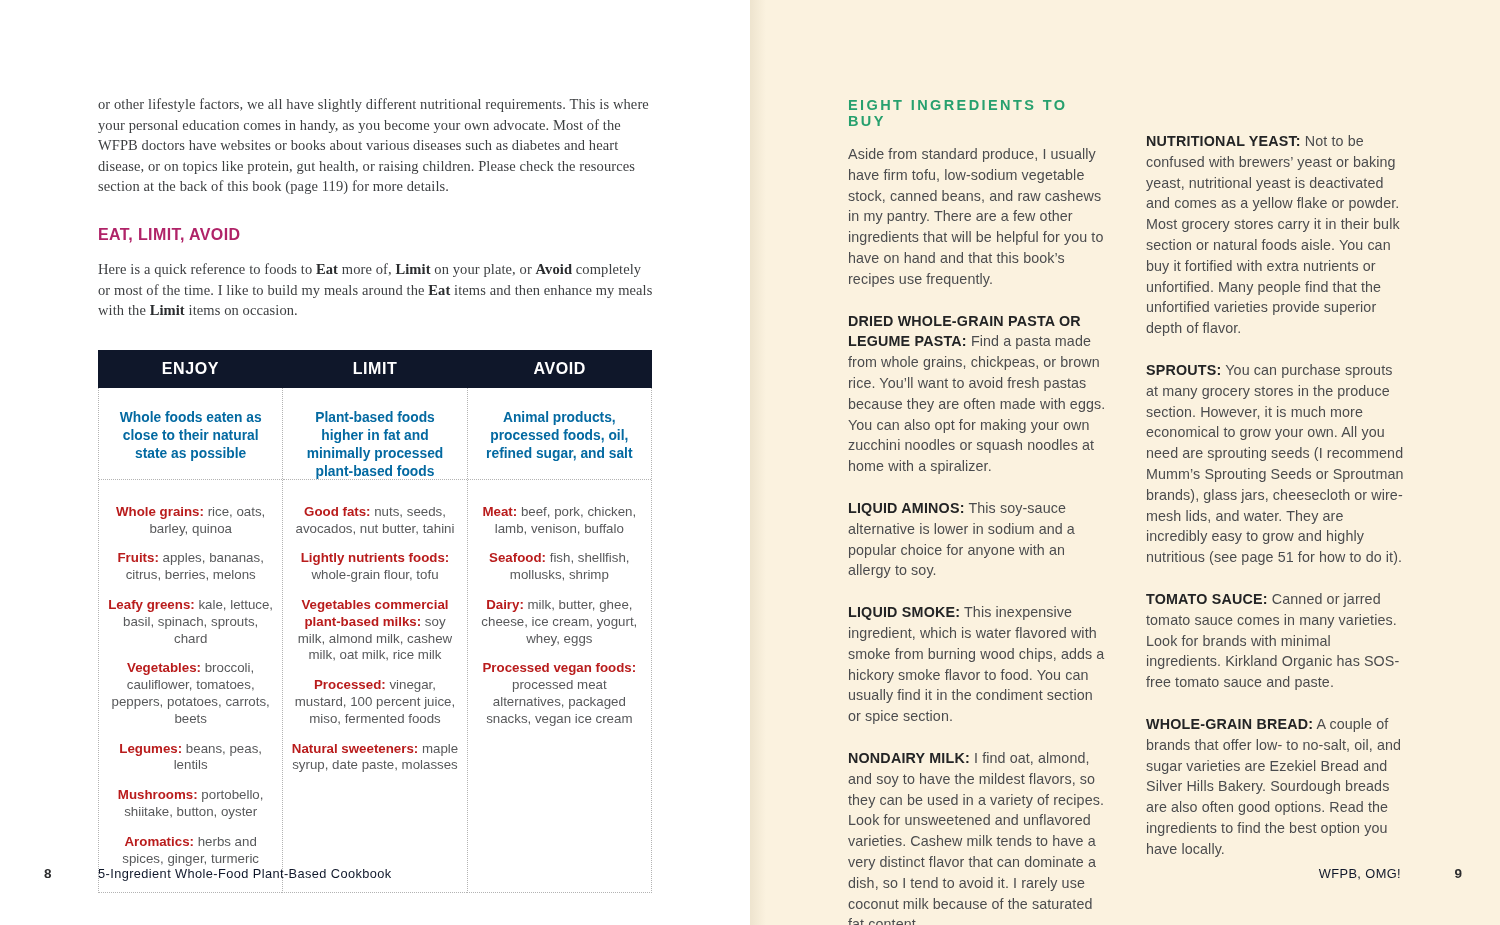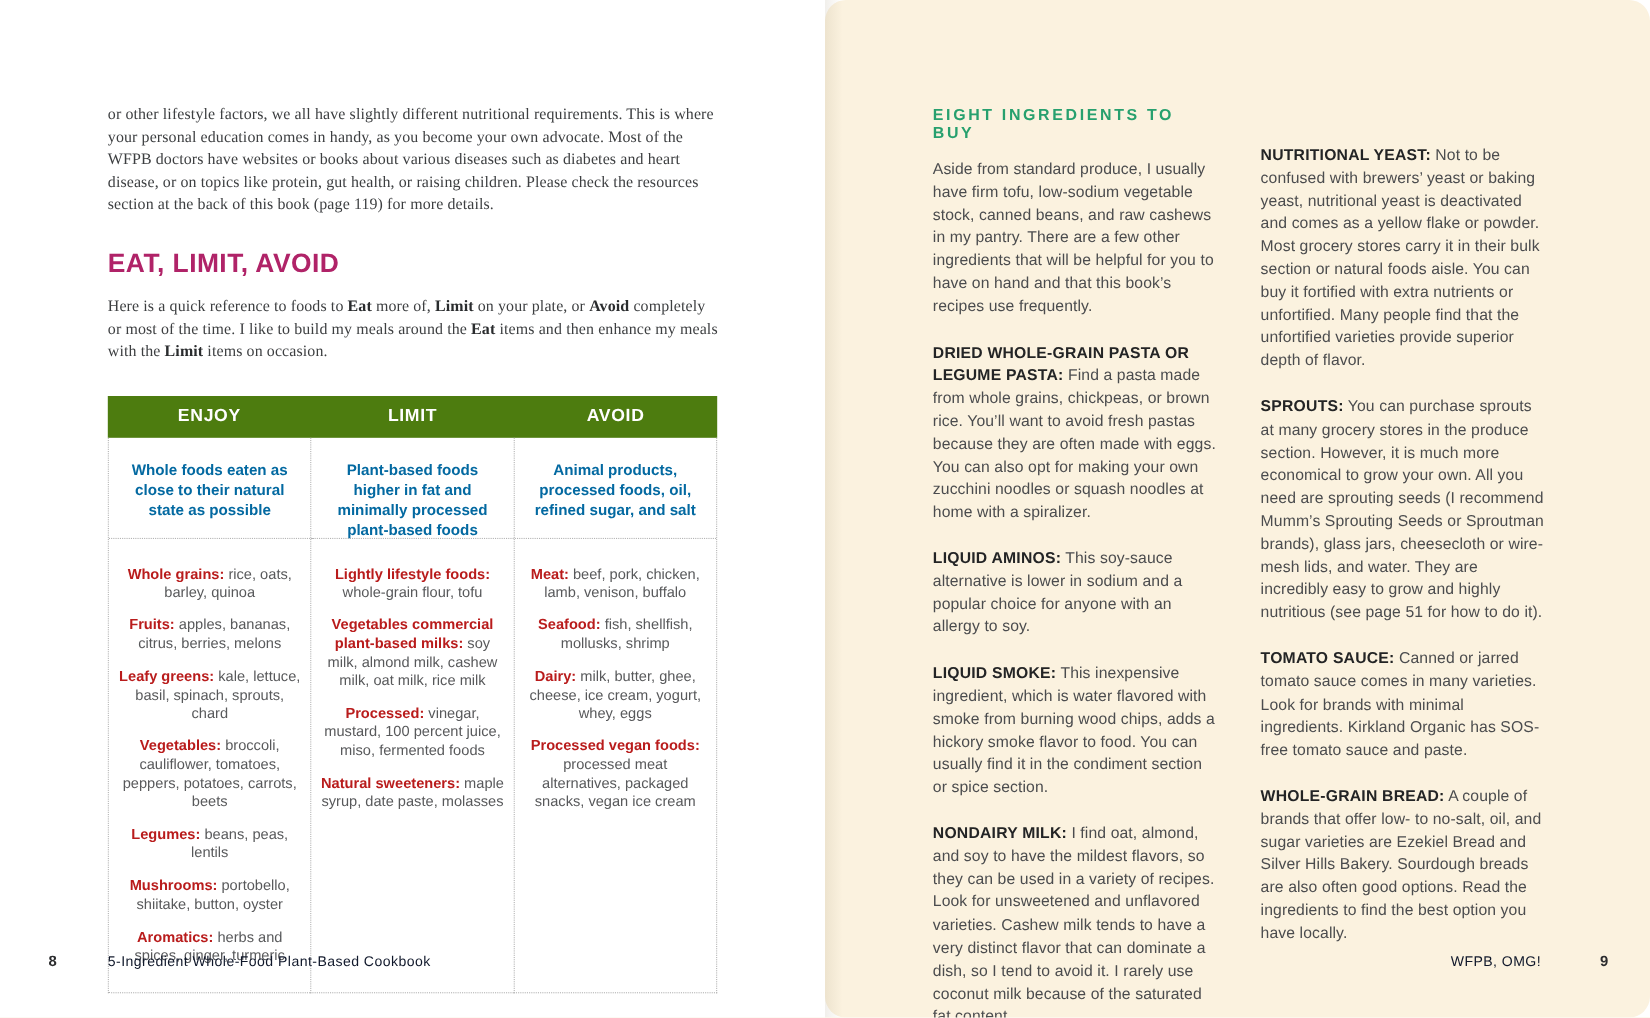--- a/index.html
+++ b/index.html
@@ -3,47 +3,47 @@
 <meta charset="utf-8">
 <style>
   * { margin:0; padding:0; box-sizing:border-box; }
   html,body { width:1500px; height:925px; }
   body { font-family:"Liberation Sans", sans-serif; overflow:hidden; }
 
   .spread { display:flex; width:1500px; height:925px; }
 
   .page { position:relative; width:750px; height:925px; }
   .page-left  { background:#ffffff; }
-  .page-right { background:#fbf2df;border-radius:19px; }
+  .page-right { background:#fbf2df; }
   .page-right::before{
     content:""; position:absolute; left:0; top:0; bottom:0; width:16px;
     background:linear-gradient(to right, rgba(120,100,60,0.10), rgba(120,100,60,0));
     pointer-events:none;
   }
 
   
   .left-content { position:absolute; left:98px; top:94px; width:556px; }
 
   .body-serif{
     font-family:"Liberation Serif", serif;
     font-size:14.5px; line-height:20.6px; color:#3d3f41;
     letter-spacing:0.1px;
   }
   .body-serif b { color:#2a2c2e; }
 
   .magenta-heading{
     margin-top:29px;
-    font-size:24px; font-weight:bold; color:#b02368; letter-spacing:0.4px;
+    font-size:16px; font-weight:bold; color:#b02368; letter-spacing:0.4px;
   }
 
   .ref-para { margin-top:15px; }
 
   
   .food-table { margin-top:29px; width:554px; }
-  .t-header { display:flex; height:38px; background:#4d7c0f; }
+  .t-header { display:flex; height:38px; background:#0f172a; }
   .t-header-cell{
     flex:1; display:flex; align-items:center; justify-content:center;
     color:#ffffff; font-weight:bold; font-size:16px; letter-spacing:0.6px;
   }
   .t-body { display:flex; }
   .t-col{
     flex:1;
     border-left:1px dotted #b3b3b3; border-bottom:1px dotted #b3b3b3;
   }
   .t-col:last-child { border-right:1px dotted #b3b3b3; }
@@ -120,21 +120,22 @@
               <div class="t-item"><b>Vegetables:</b><span> broccoli, cauliflower, tomatoes, peppers, potatoes, carrots, beets</span></div>
               <div class="t-item"><b>Legumes:</b><span> beans, peas, lentils</span></div>
               <div class="t-item"><b>Mushrooms:</b><span> portobello, shiitake, button, oyster</span></div>
               <div class="t-item"><b>Aromatics:</b><span> herbs and spices, ginger, turmeric</span></div>
             </div>
           </div>
 
           <div class="t-col">
             <div class="t-subtitle">Plant-based foods higher in fat and minimally processed plant-based foods</div>
             <div class="t-items">
-              <div class="t-item"><b>Lightly lifestyle foods:</b><span> whole-grain flour, tofu</span></div>
+              <div class="t-item"><b>Good fats:</b><span> nuts, seeds, avocados, nut butter, tahini</span></div>
+              <div class="t-item"><b>Lightly nutrients foods:</b><span> whole-grain flour, tofu</span></div>
               <div class="t-item"><b>Vegetables commercial plant-based milks:</b><span> soy milk, almond milk, cashew milk, oat milk, rice milk</span></div>
               <div class="t-item"><b>Processed:</b><span> vinegar, mustard, 100 percent juice, miso, fermented foods</span></div>
               <div class="t-item"><b>Natural sweeteners:</b><span> maple syrup, date paste, molasses</span></div>
             </div>
           </div>
 
           <div class="t-col">
             <div class="t-subtitle">Animal products, processed foods, oil, refined sugar, and salt</div>
             <div class="t-items">
               <div class="t-item"><b>Meat:</b><span> beef, pork, chicken, lamb, venison, buffalo</span></div>

